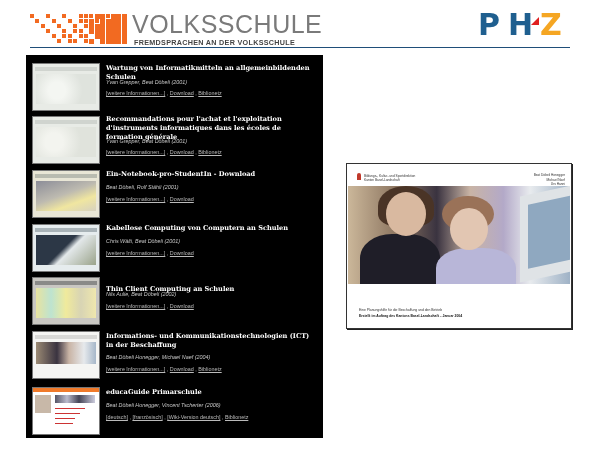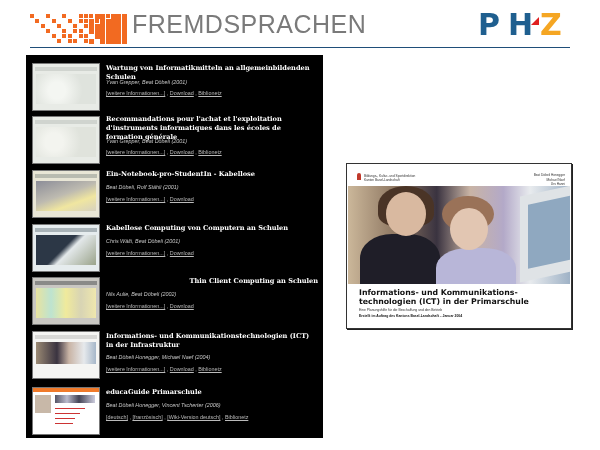--- a/index.html
+++ b/index.html
@@ -134,21 +134,22 @@
       <span style="left: 86.4px; top: 15px; width: 5px; height: 5px;"></span>
       <span style="left: 86.4px; top: 20px; width: 5px; height: 5px;"></span>
       <span style="left: 86.4px; top: 25px; width: 5px; height: 5px;"></span>
       <span style="left: 91.8px; top: 0px; width: 5px; height: 5px;"></span>
       <span style="left: 91.8px; top: 5px; width: 5px; height: 5px;"></span>
       <span style="left: 91.8px; top: 10px; width: 5px; height: 5px;"></span>
       <span style="left: 91.8px; top: 15px; width: 5px; height: 5px;"></span>
       <span style="left: 91.8px; top: 20px; width: 5px; height: 5px;"></span>
       <span style="left: 91.8px; top: 25px; width: 5px; height: 5px;"></span>
     </div>
-  <div class="brand-name">FREMDSPRACHEN</div>
+  <div class="brand-name">VOLKSSCHULE</div>
+  <div class="brand-sub">FREMDSPRACHEN AN DER VOLKSSCHULE</div>
 </div>
 
 <div class="logo-right">
   <span class="phz" style="left:0;color:#1f5f8f;">P</span>
   <span class="phz" style="left:30px;color:#1f5f8f;">H</span>
   <span style="position:absolute;left:53px;top:9px;width:0;height:0;border-left:8px solid transparent;border-bottom:8px solid #e02020;"></span>
   <span class="phz" style="left:62px;color:#f5a623;">Z</span>
 </div>
 
 <div class="header-rule"></div>
@@ -177,21 +178,21 @@
     <div class="links" style="top:35px;">
       <a>[weitere Informationen...]</a><span class="sep"> , </span><a>Download</a><span class="sep"> , </span><a>Biblionetz</a>
     </div>
   </div>
 
   <div class="item" style="top:113px;">
     <div class="thumb" style="top:2px;background:#e9e6d6;">
       <div class="band" style="background:#b9bbb0;"></div>
       <div class="body" style="background:linear-gradient(160deg, #8c8d98 0%, #bdbab0 45%, #f0e6a0 70%, #d6d1bf 100%);"></div>
     </div>
-    <div class="title" style="top:2px;">Ein-Notebook-pro-StudentIn - Kabellose</div>
+    <div class="title" style="top:2px;">Ein-Notebook-pro-StudentIn - Download</div>
     <div class="authors" style="top:16px;">Beat Döbeli, Rolf Stähli (2001)</div>
     <div class="links" style="top:28px;">
       <a>[weitere Informationen...]</a><span class="sep"> , </span><a>Download</a>
     </div>
   </div>
 
   <div class="item" style="top:167px;">
     <div class="thumb" style="top:2px;background:#e6ecee;">
       <div class="band" style="background:#a9b3b8;"></div>
       <div class="body" style="background:linear-gradient(135deg, #2c3746 0%, #2c3746 45%, #e3e8ea 55%, #9aa38a 100%);"></div>
@@ -201,33 +202,33 @@
     <div class="links" style="top:28px;">
       <a>[weitere Informationen...]</a><span class="sep"> , </span><a>Download</a>
     </div>
   </div>
 
   <div class="item" style="top:220px;">
     <div class="thumb" style="top:2px;background:#c9c7c2;">
       <div class="band" style="background:#8a8a88;"></div>
       <div class="body" style="background:linear-gradient(90deg, #e8e3a0 0%, #bde3d0 25%, #f0ea9c 50%, #d8d4b4 75%, #efe7ad 100%);"></div>
     </div>
-    <div class="title" style="top:2px;text-align:right;">Thin Client Computing an Schulen</div>
+    <div class="title" style="top:10px;">Thin Client Computing an Schulen</div>
     <div class="authors" style="top:16px;">Nils Aulie, Beat Döbeli (2002)</div>
     <div class="links" style="top:28px;">
       <a>[weitere Informationen...]</a><span class="sep"> , </span><a>Download</a>
     </div>
   </div>
 
   <div class="item" style="top:274px;">
     <div class="thumb" style="top:2px;background:#f5f5f3;">
       <div class="band" style="background:#d8d8d6;"></div>
       <div class="body" style="bottom:14px;background:linear-gradient(90deg, #9b8a74 0%, #3a3340 35%, #c9b4a5 55%, #e6e9ec 80%, #a6b7c9 100%);"></div>
     </div>
-    <div class="title" style="top:3px;">Informations- und Kommunikationstechnologien (ICT) in der Infrastruktur</div>
+    <div class="title" style="top:3px;">Informations- und Kommunikationstechnologien (ICT) in der Beschaffung</div>
     <div class="authors" style="top:25px;">Beat Döbeli Honegger, Michael Naef (2004)</div>
     <div class="links" style="top:37px;">
       <a>[weitere Informationen...]</a><span class="sep"> , </span><a>Download</a><span class="sep"> , </span><a>Biblionetz</a>
     </div>
   </div>
 
   <div class="item" style="top:330px;">
     <div class="thumb" style="top:2px;background:#ffffff;">
       <div class="band" style="left:0;right:0;top:0;height:4px;background:#f07a2a;"></div>
       <div style="position:absolute;left:2px;top:7px;width:16px;height:18px;background:#c8b8a8;"></div>
@@ -260,19 +261,15 @@
   <div class="photo">
     <div class="hair1"></div>
     <div class="body1"></div>
     <div class="kid1"></div>
     <div class="hair2"></div>
     <div class="body2"></div>
     <div class="kid2"></div>
     <div class="monitor"></div>
     <div class="screen"></div>
   </div>
-  <div class="ctitle">
-    <div>Informations- und Kommunikations-</div>
-    <div>technologien (ICT) in der Primarschule</div>
-  </div>
   <div class="csub">Eine Planungshilfe für die Beschaffung und den Betrieb</div>
   <div class="cfoot">Erstellt im Auftrag des Kantons Basel-Landschaft – Januar 2004</div>
 </div>
 
 </body></html>

